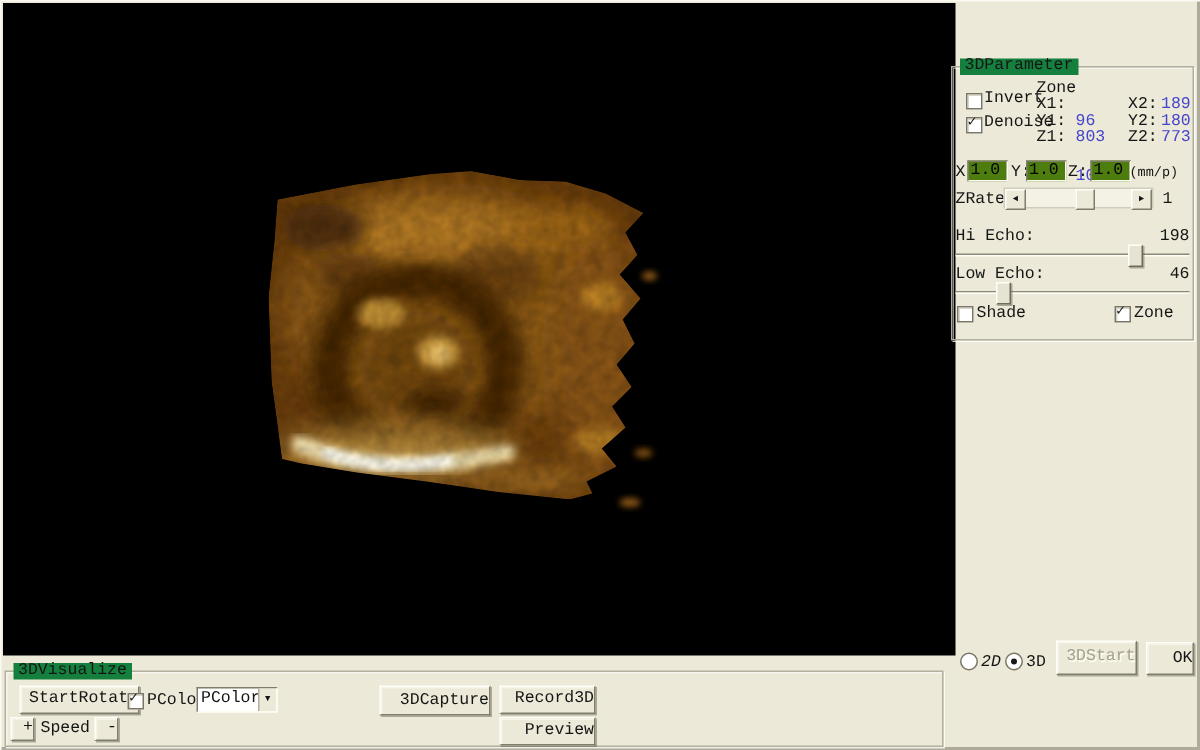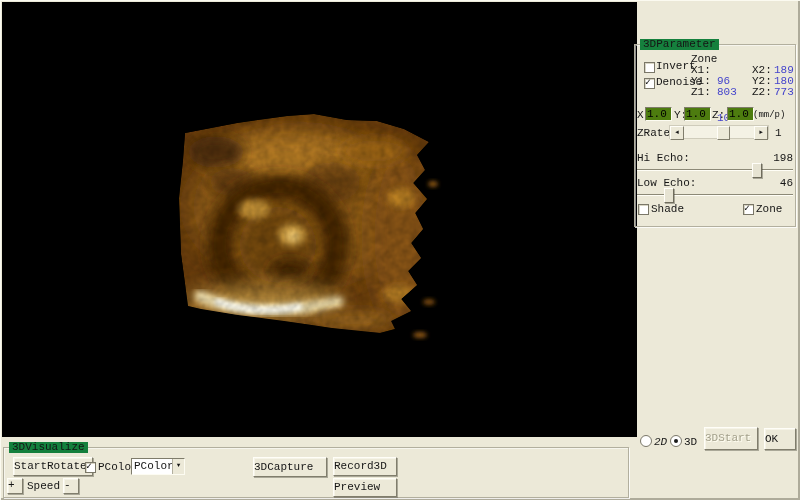--- a/index.html
+++ b/index.html
@@ -18,21 +18,21 @@
   .cb{position:absolute;width:9px;height:9px;background:#fff;border:1px solid #7a7768;
     box-shadow:inset 1px 1px 0 #d9d6c5;}
   .cb .glyph{position:absolute;left:0;top:-3px;font-size:10px;font-weight:bold;color:#1a1a1a;display:none;}
   .cb.checked .glyph{display:block;}
   .radio{position:absolute;width:10px;height:10px;border-radius:50%;background:#fff;border:1px solid #7a7768;}
   .radio .dot{display:none;position:absolute;left:3px;top:3px;width:4px;height:4px;border-radius:50%;background:#1a1a1a;}
   .radio.checked .dot{display:block;}
   .btn{position:absolute;background:#ece9d8;border:1px solid;
     border-color:#fffef8 #807d6c #807d6c #fffef8;
     box-shadow:1px 1px 0 rgba(90,88,75,.45), inset 1px 1px 0 #f6f4e8;
-    text-align:left;cursor:pointer;line-height:16px;}
+    text-align:right;cursor:pointer;line-height:16px;}
   .btn.disabled{color:#a3a08b;text-shadow:1px 1px 0 #fffef2;cursor:default;}
   .field{position:absolute;background:#4d7c0f;border:1px solid;
     border-color:#7f7c6b #fdfcf2 #fdfcf2 #7f7c6b;
     font:inherit;padding:0 1px;margin:0;}
   .track{position:absolute;height:0;border-top:1px solid #8c8977;border-bottom:1px solid #fffef6;}
   .tb-thumb{position:absolute;width:8px;height:13px;background:#e6e3d2;border:1px solid;
     border-color:#fffef8 #6f6c5c #6f6c5c #fffef8;box-shadow:1px 1px 0 rgba(70,68,58,.4);cursor:pointer;}
   .scrollbar{position:absolute;width:100px;height:14px;background:#f4f2e5;border:1px solid #cfccbb;box-sizing:border-box;}
   .sb-btn{position:absolute;top:0;width:12px;height:12px;background:#ece9d8;border:1px solid;
     border-color:#fffef8 #807d6c #807d6c #fffef8;font-size:6px;line-height:12px;text-align:center;cursor:pointer;}

